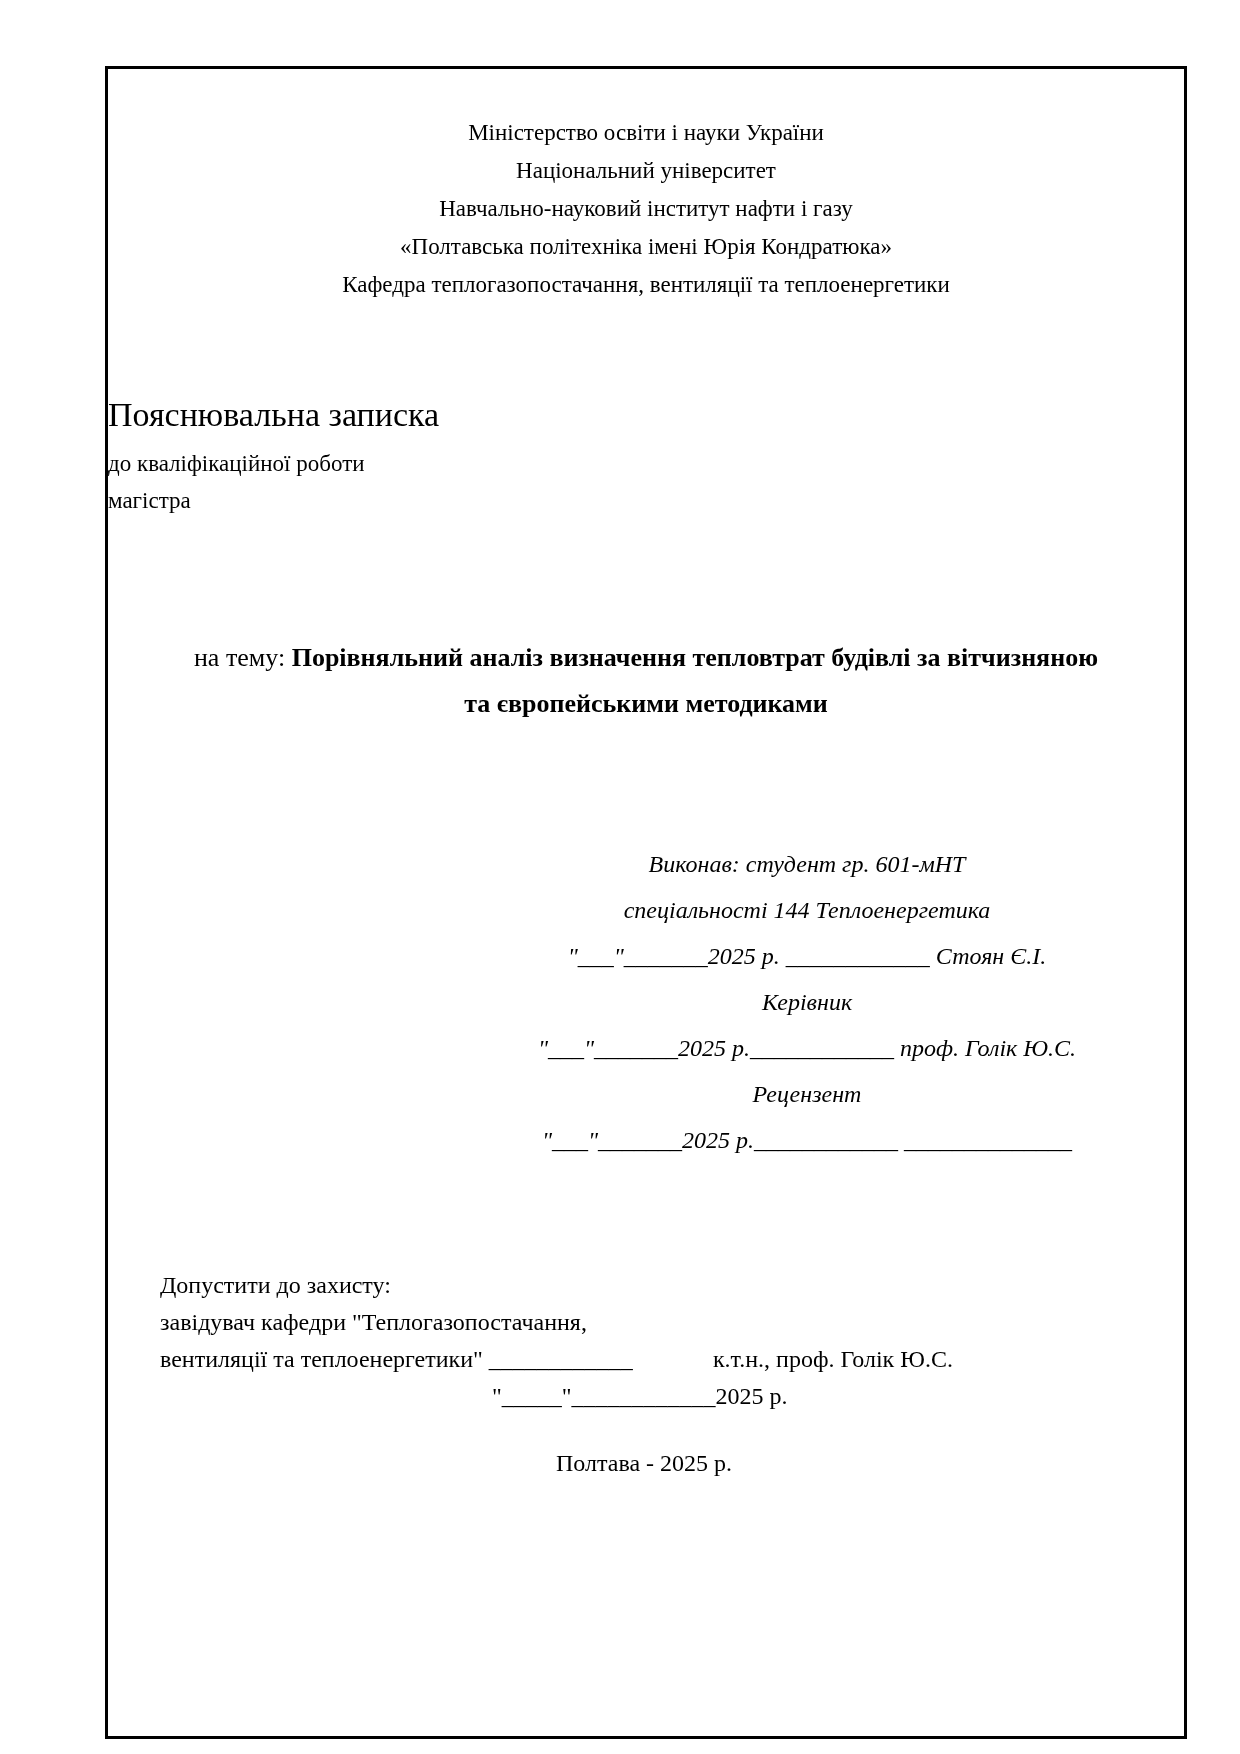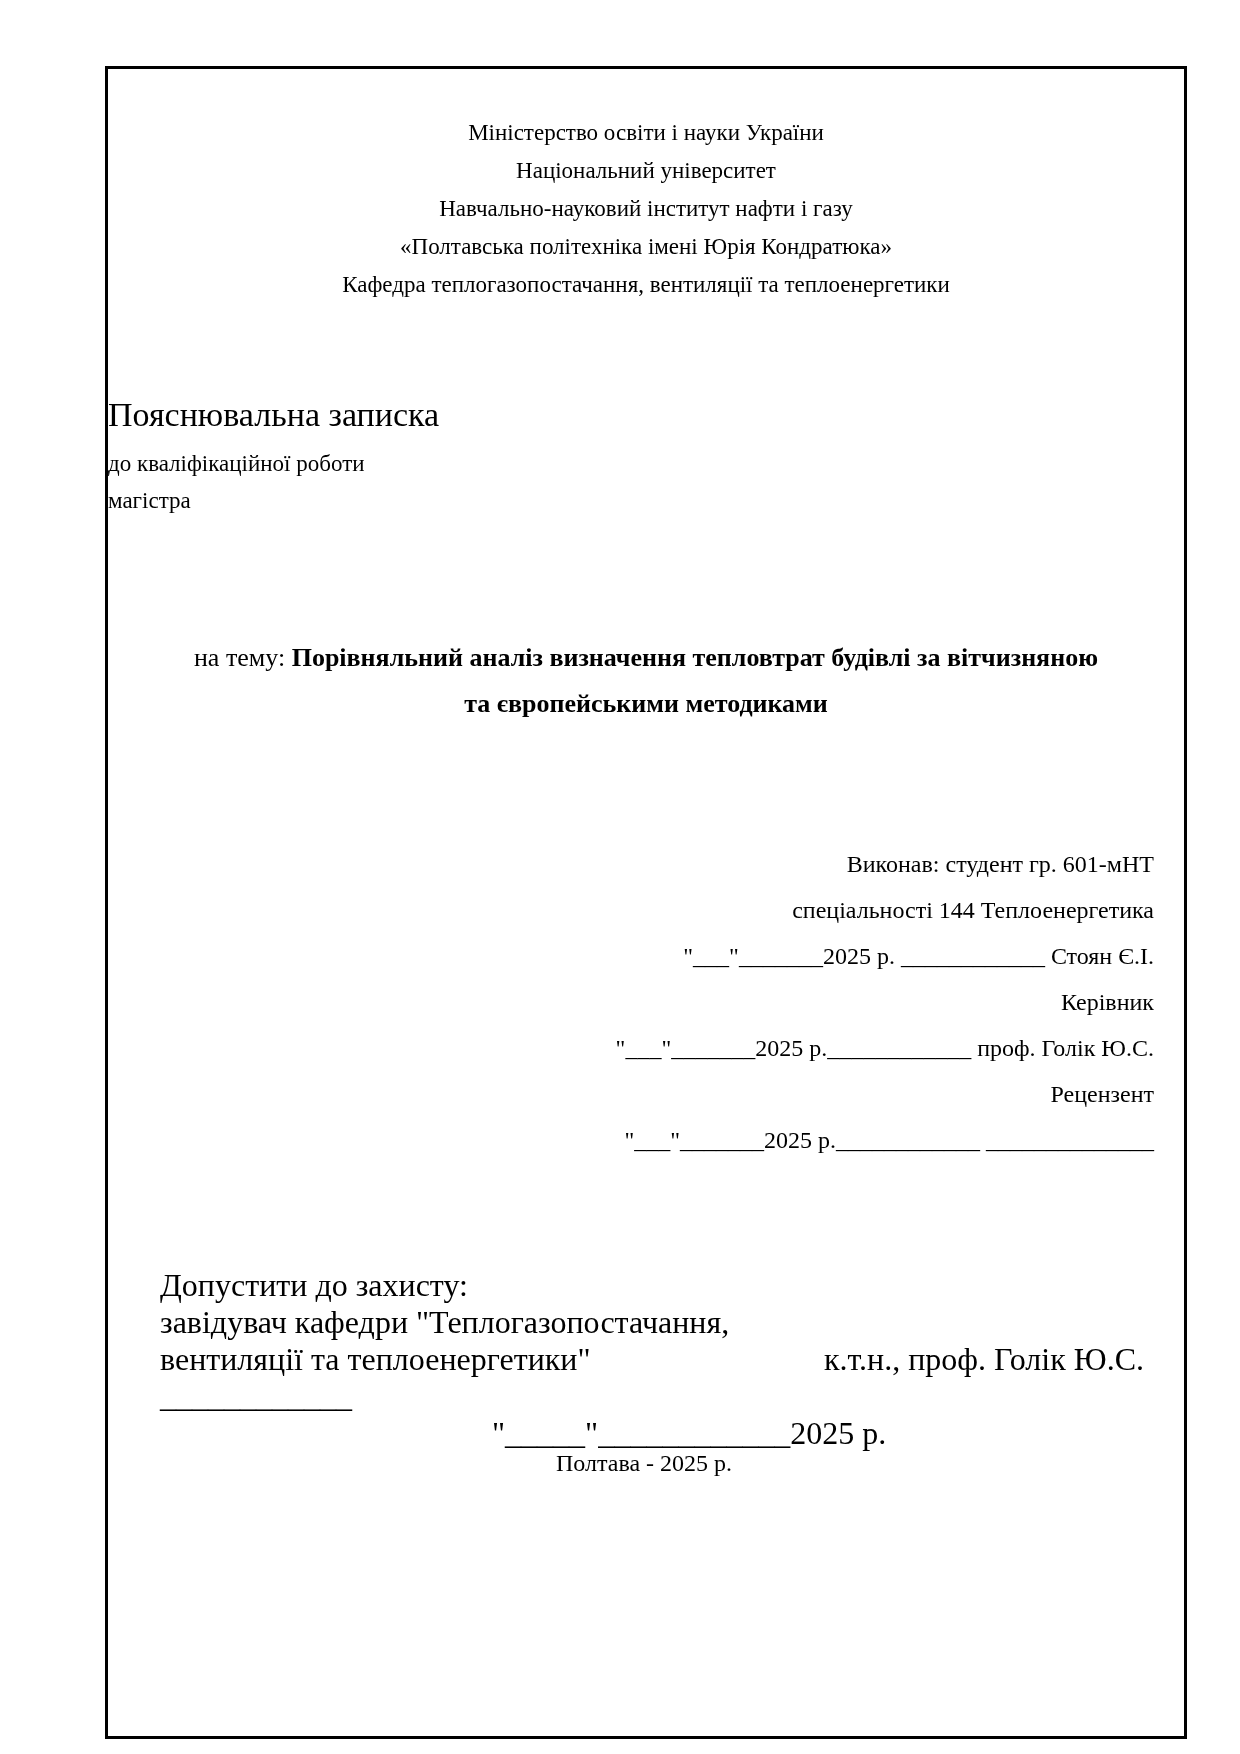--- a/index.html
+++ b/index.html
@@ -64,28 +64,29 @@
   .topic-bold {
     font-weight: bold;
   }
   .executor-block {
     position: absolute;
     top: 772px;
     left: 352px;
     right: 30px;
     font-size: 24px;
     line-height: 46px;
-    text-align: right;
+    text-align: center;
+    font-style: italic;
   }
   .admit-block {
     position: absolute;
     top: 1198px;
     left: 52px;
     right: 40px;
-    font-size: 32px;
+    font-size: 24px;
     line-height: 37px;
     text-align: left;
   }
   .admit-row {
     display: flex;
     align-items: baseline;
   }
   .admit-row .right-part {
     margin-left: 80px;
     white-space: nowrap;

